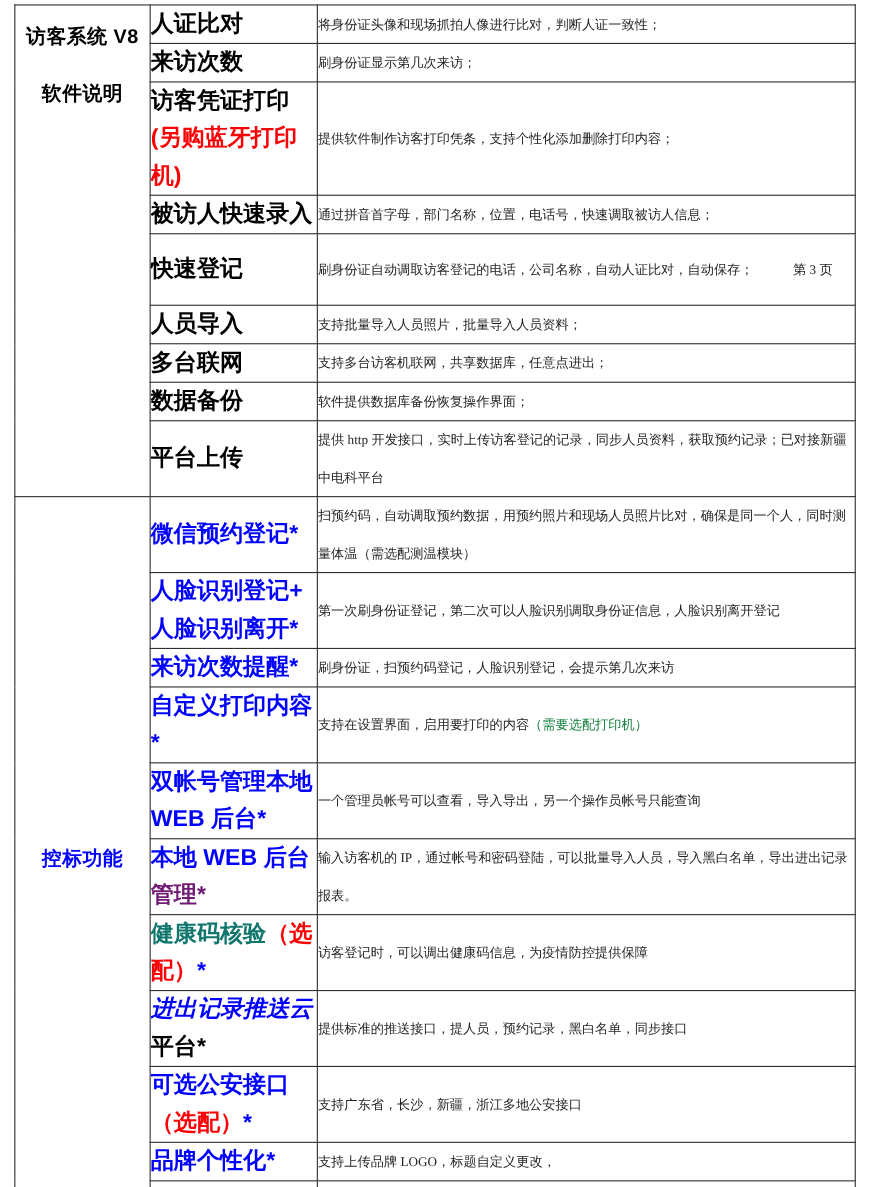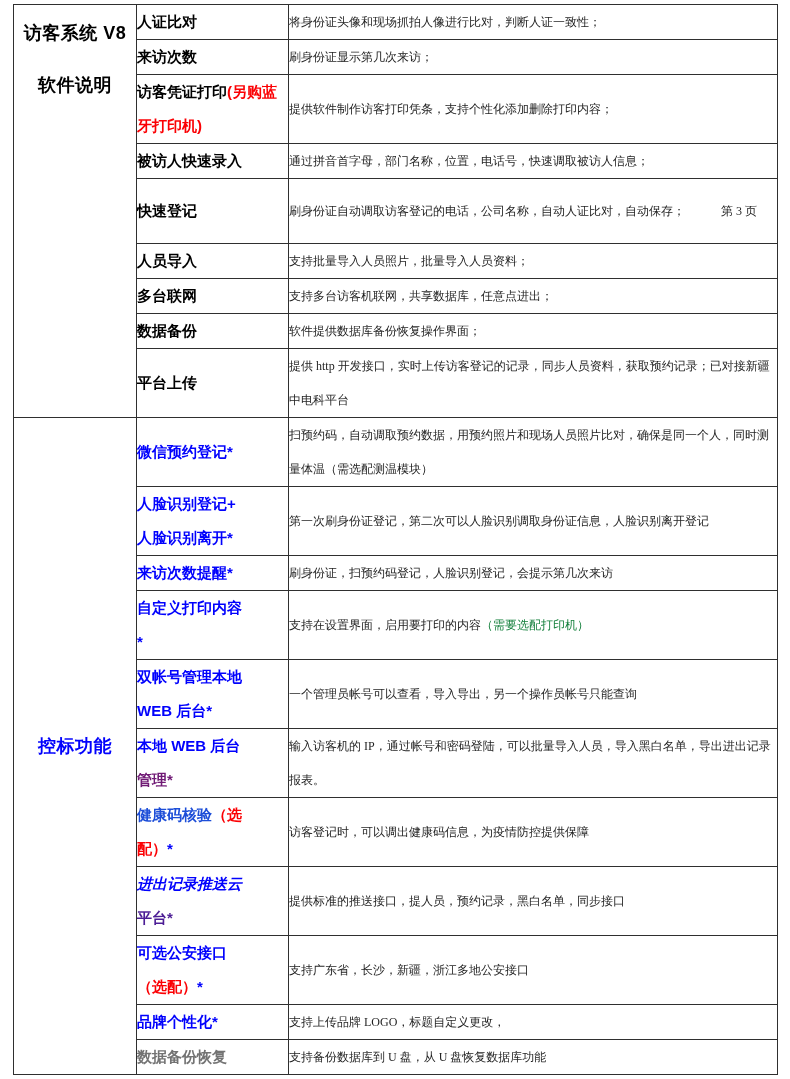--- a/index.html
+++ b/index.html
@@ -32,21 +32,21 @@
     letter-spacing: 0.5px;
   }
   .sec-header.align-top { vertical-align: top; padding-top: 2px; }
   .sec-header.align-middle { vertical-align: middle; }
   .sec-header-line { line-height: 52px; white-space: nowrap; }
   .align-middle .sec-header-line { line-height: 26px; }
   .feature-cell {
     vertical-align: middle;
     padding: 3px 8px 3px 12px;
     font-weight: bold;
-    font-size: 15px;
+    font-size: 21px;
     line-height: 34px;
     color: #000000;
   }
   .desc-cell {
     vertical-align: middle;
     padding: 3px 6px 3px 10px;
     font-family: "Liberation Serif", serif;
     font-size: 12px;
     line-height: 34px;
     color: #1f1f1f;
@@ -124,25 +124,25 @@
         </tr>
         <tr style="height: 68px;">
           <td class="feature-cell"><span style="color: rgb(1, 1, 253);">双帐号管理本地</span><br><span style="color: rgb(1, 1, 253);">WEB 后台*</span></td>
           <td class="desc-cell"><span>一个管理员帐号可以查看，导入导出，另一个操作员帐号只能查询</span></td>
         </tr>
         <tr style="height: 68px;">
           <td class="feature-cell"><span style="color: rgb(1, 1, 253);">本地 WEB 后台</span><br><span style="color: #701a75;">管理*</span></td>
           <td class="desc-cell"><span>输入访客机的 IP，通过帐号和密码登陆，可以批量导入人员，导入黑白名单，导出进出记录报表。</span></td>
         </tr>
         <tr style="height: 68px;">
-          <td class="feature-cell"><span style="color: #1d4ed8;">健康码核验</span><span style="color: rgb(251, 1, 4);">（选</span><br><span style="color: rgb(251, 1, 4);">配）</span><span style="color: rgb(1, 1, 253);">*</span></td>
+          <td class="feature-cell"><span style="color: #0f766e;">健康码核验</span><span style="color: rgb(251, 1, 4);">（选</span><br><span style="color: rgb(251, 1, 4);">配）</span><span style="color: rgb(1, 1, 253);">*</span></td>
           <td class="desc-cell"><span>访客登记时，可以调出健康码信息，为疫情防控提供保障</span></td>
         </tr>
         <tr style="height: 66px;">
-          <td class="feature-cell"><span style="color: rgb(1, 1, 253); font-style: italic;">进出记录推送云</span><br><span style="color: #4c1d95;">平台*</span></td>
+          <td class="feature-cell"><span style="color: rgb(1, 1, 253); font-style: italic;">进出记录推送云</span><br><span style="color: #000000;">平台*</span></td>
           <td class="desc-cell"><span>提供标准的推送接口，提人员，预约记录，黑白名单，同步接口</span></td>
         </tr>
         <tr style="height: 66px;">
           <td class="feature-cell"><span style="color: rgb(1, 1, 253);">可选公安接口</span><br><span style="color: rgb(251, 1, 4);">（选配）</span><span style="color: rgb(1, 1, 253);">*</span></td>
           <td class="desc-cell"><span>支持广东省，长沙，新疆，浙江多地公安接口</span></td>
         </tr>
         <tr style="height: 33px;">
           <td class="feature-cell"><span style="color: rgb(1, 1, 253);">品牌个性化*</span></td>
           <td class="desc-cell"><span>支持上传品牌 LOGO，标题自定义更改，</span></td>
         </tr>

